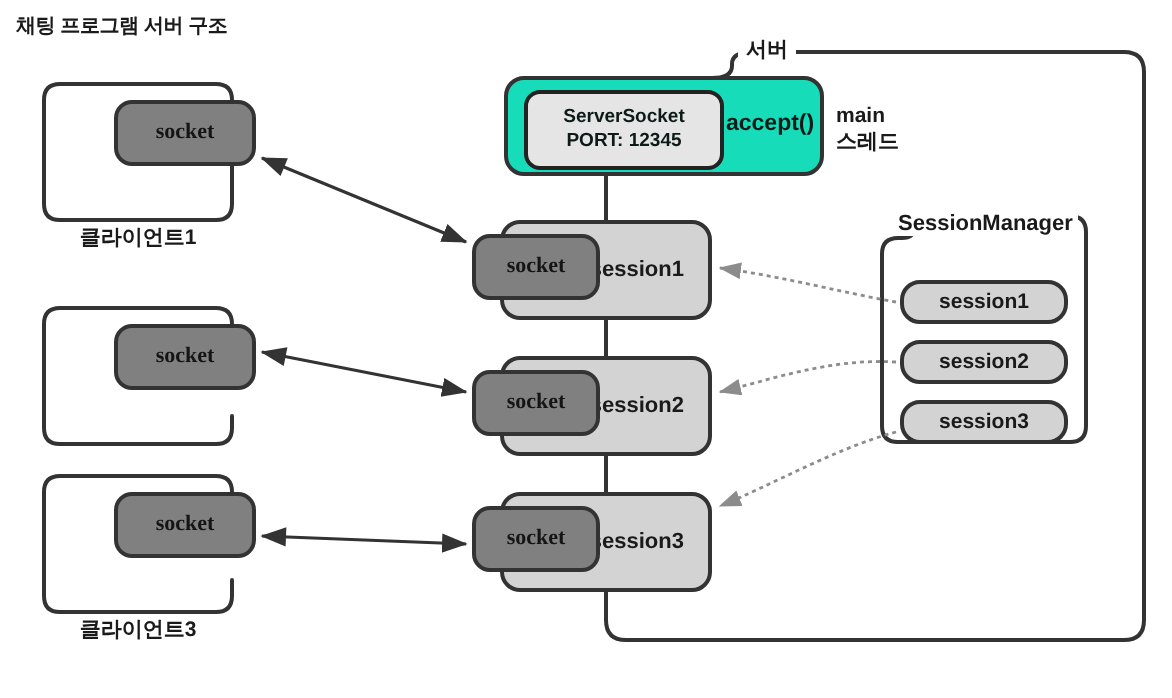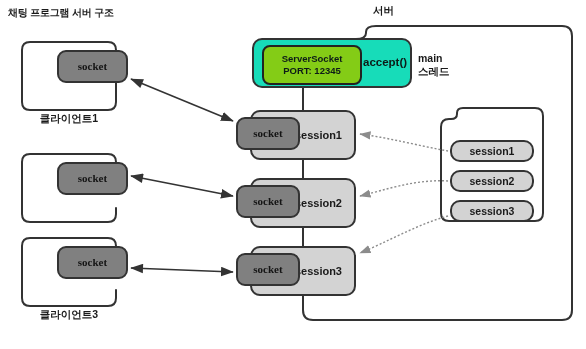--- a/index.html
+++ b/index.html
@@ -68,21 +68,21 @@
     z-index: 4;
   }
   .accept-box {
     background: #17dcb9;
     border: 2px solid #333333;
     border-radius: 10px;
     z-index: 3;
   }
   .serversocket-box {
     position: absolute;
-    background: #84cc16;
+    background: #e5e5e5;
     border: 2px solid #222222;
     border-radius: 8px;
     color: #0d1b18;
     font-size: 9.5px;
     font-weight: bold;
     line-height: 1.25;
     display: flex;
     flex-direction: column;
     align-items: center;
     justify-content: center;
@@ -172,21 +172,21 @@
     <line x1="303" y1="296" x2="303" y2="310" stroke="#333333" stroke-width="2"></line>
 
     <path d="M 116 62 L 116 102 Q 116 110 108 110 L 30 110 Q 22 110 22 102 L 22 50 Q 22 42 30 42
              L 108 42 Q 116 42 116 50 L 116 52" fill="#ffffff" stroke="#333333" stroke-width="2" stroke-linejoin="round" stroke-linecap="round"></path>
     <path d="M 116 208 L 116 214 Q 116 222 108 222 L 30 222 Q 22 222 22 214 L 22 162 Q 22 154 30 154
              L 108 154 Q 116 154 116 162 L 116 164" fill="#ffffff" stroke="#333333" stroke-width="2" stroke-linejoin="round" stroke-linecap="round"></path>
     <path d="M 116 290 L 116 298 Q 116 306 108 306 L 30 306 Q 22 306 22 298 L 22 246 Q 22 238 30 238
              L 108 238 Q 116 238 116 246 L 116 248" fill="#ffffff" stroke="#333333" stroke-width="2" stroke-linejoin="round" stroke-linecap="round"></path>
   </svg>
 
-  <div class="server-label" style="left:369px; top:4px;text-align:right;">서버</div>
+  <div class="server-label" style="left:369px; top:18px;text-align:right;">서버</div>
 
   <div class="node accept-box" style="left:252px; top:38px; width:160px; height:50px;"></div>
   <div class="serversocket-box" style="left:262px; top:45px; width:96px; height:36px;">
     <span>ServerSocket</span>
     <span>PORT: 12345</span>
   </div>
   <div class="accept-label" style="left:363px; top:56px;">accept()</div>
   <div class="main-thread-label" style="left:418px; top:52px;">
     <div>main</div>
     <div>스레드</div>
@@ -206,20 +206,21 @@
     <span>socket</span>
   </div>
 
   <div class="node session-box" style="left:250px; top:246px; width:106px; height:50px;">
     <span>session3</span>
   </div>
   <div class="node socket" style="left:236px; top:253px; width:64px; height:33px;">
     <span>socket</span>
   </div>
 
+  <div class="sm-label" style="left:446px; top:106px;">SessionManager</div>
   <div class="node sm-item" style="left:450px; top:140px; width:84px; height:22px;">
     <span>session1</span>
   </div>
   <div class="node sm-item" style="left:450px; top:170px; width:84px; height:22px;">
     <span>session2</span>
   </div>
   <div class="node sm-item" style="left:450px; top:200px; width:84px; height:22px;">
     <span>session3</span>
   </div>
 

